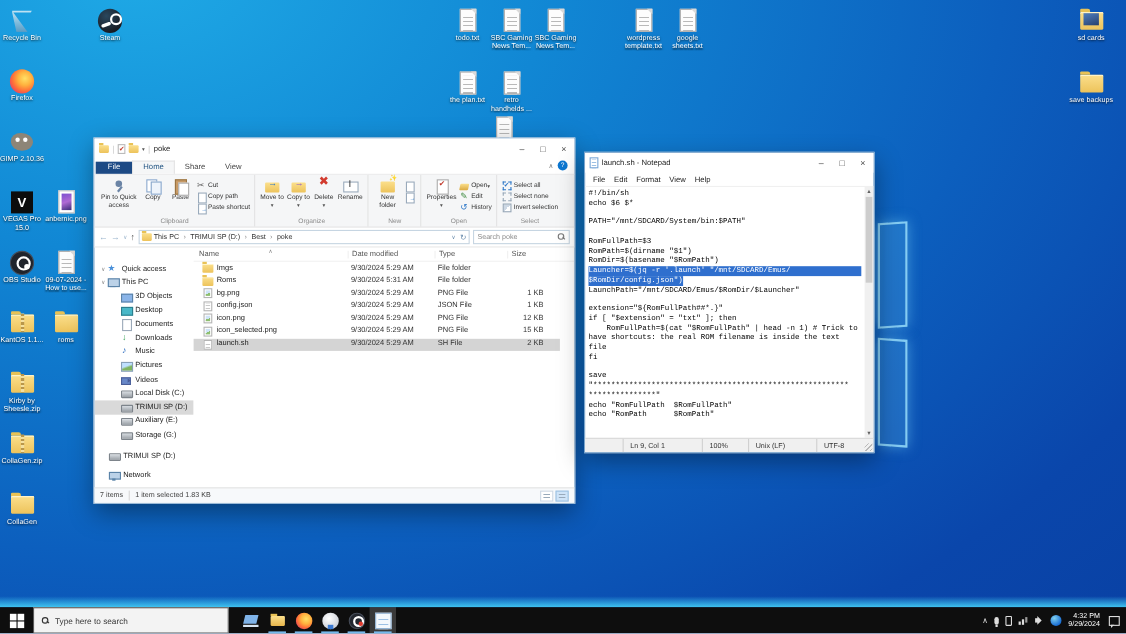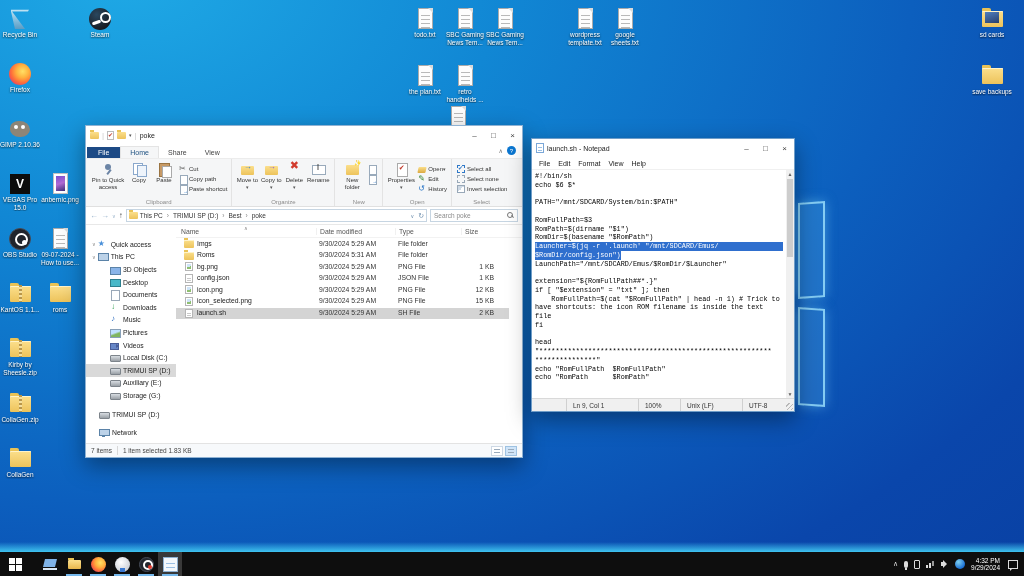--- a/index.html
+++ b/index.html
@@ -789,29 +789,29 @@
         <div class="nline"><span class="ntext">LaunchPath="/mnt/SDCARD/Emus/$RomDir/$Launcher"</span></div>
 
         <div class="nline"><span class="ntext"></span></div>
 
         <div class="nline"><span class="ntext">extension="${RomFullPath##*.}"</span></div>
 
         <div class="nline"><span class="ntext">if [ "$extension" = "txt" ]; then</span></div>
 
         <div class="nline"><span class="ntext">    RomFullPath=$(cat "$RomFullPath" | head -n 1) # Trick to</span></div>
 
-        <div class="nline"><span class="ntext">have shortcuts: the icon ROM filename is inside the text</span></div>
+        <div class="nline"><span class="ntext">have shortcuts: the real ROM filename is inside the text</span></div>
 
         <div class="nline"><span class="ntext">file</span></div>
 
         <div class="nline"><span class="ntext">fi</span></div>
 
         <div class="nline"><span class="ntext"></span></div>
 
-        <div class="nline"><span class="ntext">head</span></div>
+        <div class="nline"><span class="ntext">save</span></div>
 
         <div class="nline"><span class="ntext">"*********************************************************</span></div>
 
         <div class="nline"><span class="ntext">***************"</span></div>
 
         <div class="nline"><span class="ntext">echo "RomFullPath  $RomFullPath"</span></div>
 
         <div class="nline"><span class="ntext">echo "RomPath      $RomPath"</span></div>
       </div>
     <div class="np-scroll">
@@ -830,20 +830,24 @@
   </div>
 
   <div id="taskbar">
     <div class="tb-start">
       <div class="win-logo">
           <div></div>
           <div></div>
           <div></div>
           <div></div>
         </div>
+    </div>
+    <div class="tb-search">
+      <span class="magnifier"></span>
+      <span>Type here to search</span>
     </div>
     <div class="tb-apps">
 
         <div class="tb-app">
           <span class="tbi ic-laptop"></span>
         </div>
 
         <div class="tb-app run">
           <span class="tbi ic-explorer"></span>
         </div>

